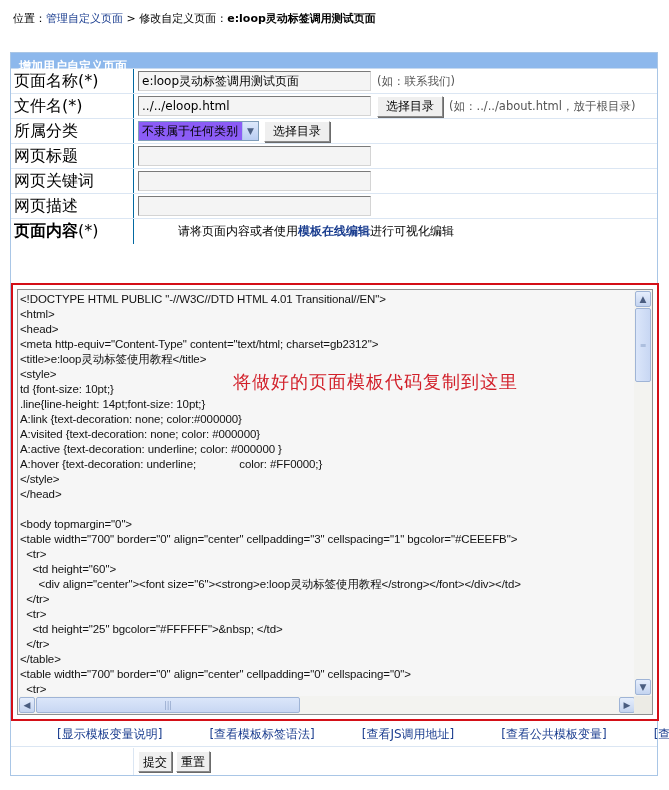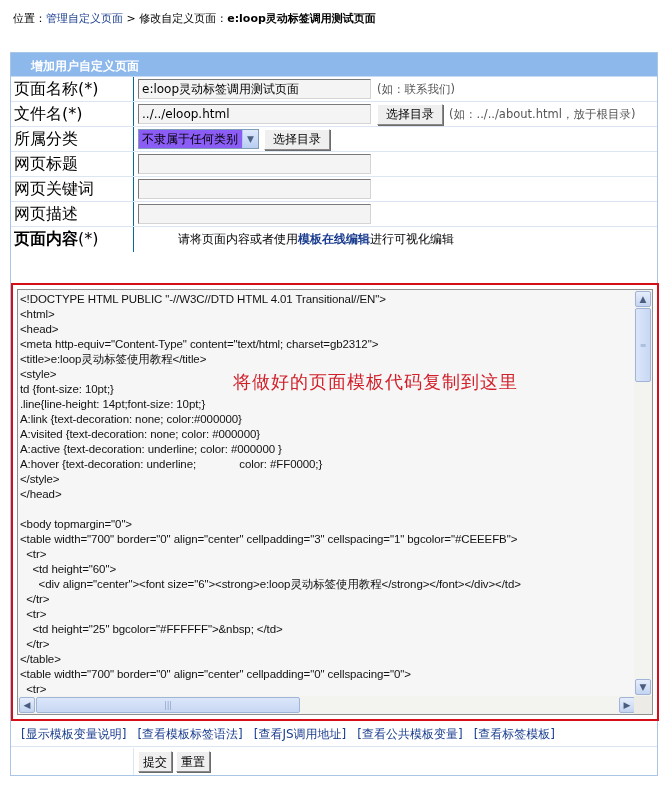--- a/index.html
+++ b/index.html
@@ -14,22 +14,22 @@
     font-size: 11px; line-height: 18px; white-space: nowrap;
   }
   .breadcrumb a { color: #1a3d8f; text-decoration: none; }
   .breadcrumb b { font-weight: bold; }
 
   .panel {
     position: absolute; left: 10px; top: 52px; width: 648px; height: 724px;
     border: 1px solid #a9c6e6; background: #fff;
   }
   .panel-header {
-    height: 24px; background: #8db8ec; color: #fff; font-weight: bold;
-    padding-left: 20px; line-height: 26px; font-size: 12px;
+    height: 16px; background: #8db8ec; color: #fff; font-weight: bold;
+    padding-left: 8px; line-height: 26px; font-size: 12px;
     border-bottom: 1px solid #c7daf0;
   }
   .row {
     position: relative; height: 25px; border-bottom: 1px solid #dbe6f3;
     display: flex; align-items: center;
   }
   .row .label {
     width: 123px; height: 100%; border-right: 1px solid #0369a1;
     padding-left: 3px; line-height: 24px; font-size: 16px; white-space: nowrap;
   }
@@ -104,21 +104,21 @@
     border: 1px solid #9fb4d6; background: linear-gradient(#dbe6fa,#c8d7f3); border-radius: 2px;
     display:flex; align-items:center; justify-content:center; color:#8ea3c8; font-size: 8px;
   }
   .corner { position: absolute; right: 0; bottom: 0; width: 18px; height: 18px; background: #ecebe5; }
 
   .links-row {
     position: absolute; left: 11px; top: 723px; width: 646px; height: 24px;
     border-bottom: 1px solid #dbe6f3; display: flex; align-items: center; padding-left: 10px;
     font-size: 12px; color: #1a3d8f; white-space: nowrap;
   }
-  .links-row span { margin-right: 11px; cursor: pointer; }
+  .links-row span { margin-right: 11px; cursor: pointer; margin-left: 36px; }
   .submit-row {
     position: absolute; left: 11px; top: 748px; width: 646px; height: 27px;
     display: flex; align-items: center;
   }
   .submit-row .spacer { width: 123px; height: 100%; border-right: 1px solid #dbe6f3; }
   .submit-row .btn { margin-left: 4px; padding: 0 4px; }
 </style>
 </head>
 <body>
 

